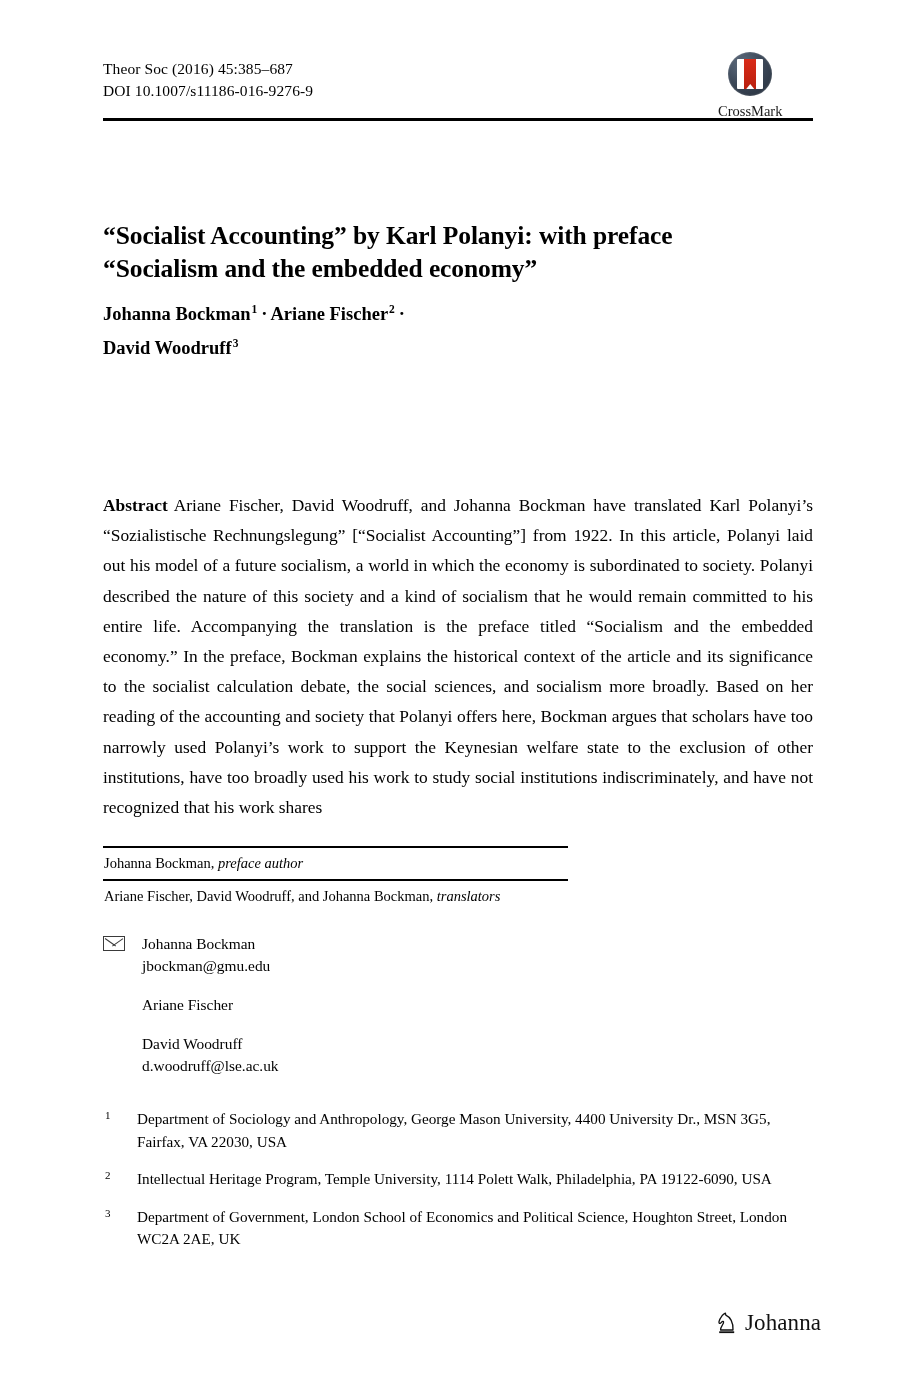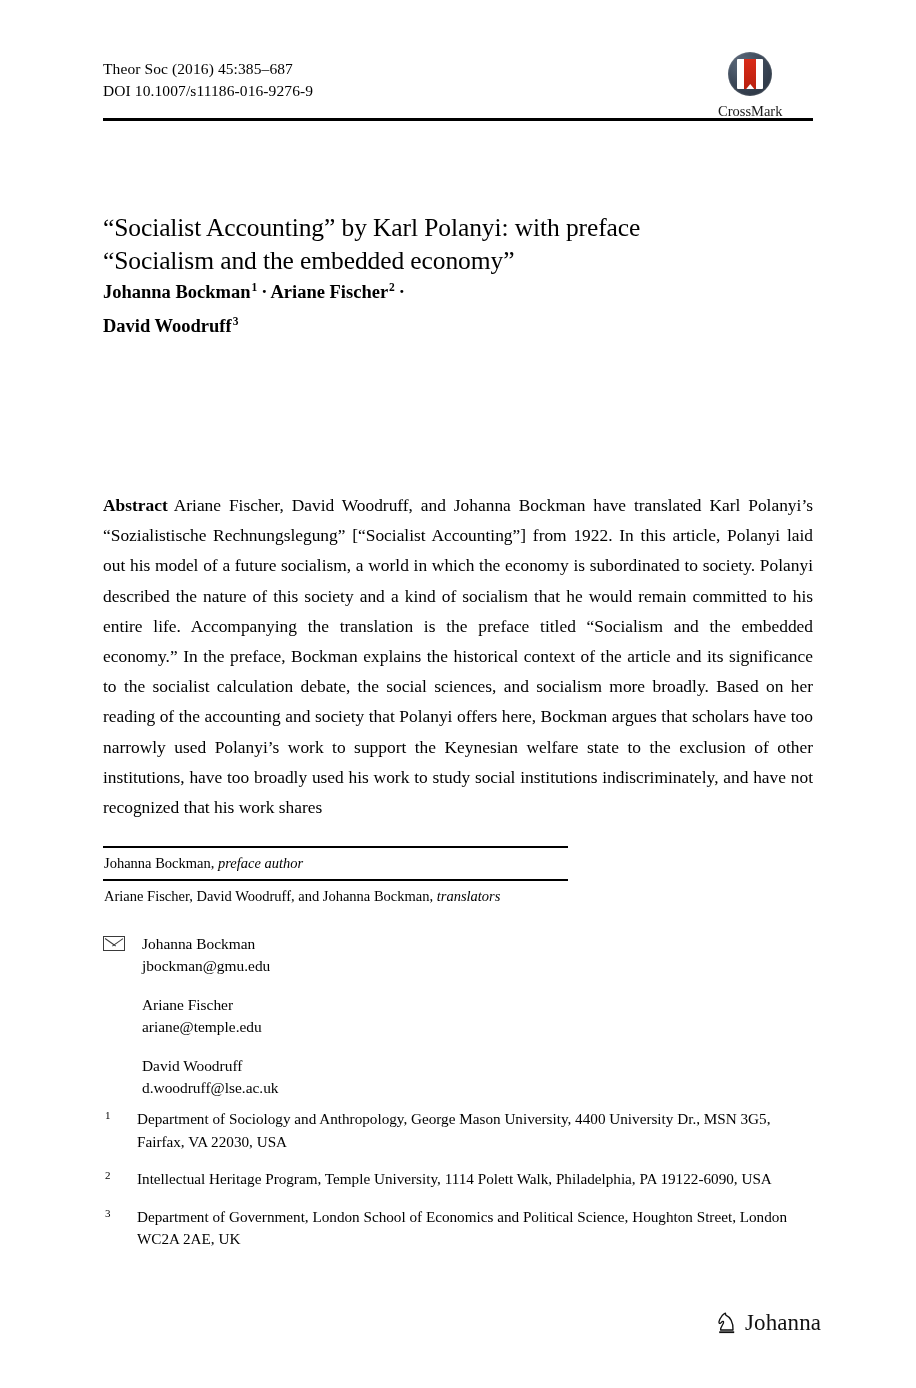--- a/index.html
+++ b/index.html
@@ -104,34 +104,34 @@
   .crossmark-label {
     font-size: 14.5px;
     color: #1b1b1b;
     font-family: "Liberation Serif", "DejaVu Serif", serif;
   }
 
   
   .title {
     position: absolute;
     left: 103px;
-    top: 194px;
+    top: 202px;
     width: 680px;
     font-size: 25.5px;
-    font-weight: normal;
+    font-weight: bold;
     line-height: 33px;
     letter-spacing: -0.1px;
   }
   .title-line { display: block; }
 
   
   .authors {
     position: absolute;
     left: 103px;
-    top: 273px;
+    top: 295px;
     width: 680px;
     font-size: 18.5px;
     font-weight: bold;
     line-height: 29px;
   }
   .authors sup {
     font-size: 11.5px;
     font-weight: bold;
     vertical-align: super;
     padding-left: 1px;
@@ -326,21 +326,20 @@
   </div>
 
   <div class="contacts">
     <div class="contact">
       <span class="envelope-icon"></span>
       <div class="contact-name">Johanna Bockman</div>
       <div class="contact-email">jbockman@gmu.edu</div>
     </div>
     <div class="contact">
       <div class="contact-name">Ariane Fischer</div>
-      <div class="contact-email">ariane@temple.edu</div>
     </div>
     <div class="contact">
       <div class="contact-name">David Woodruff</div>
       <div class="contact-email">d.woodruff@lse.ac.uk</div>
     </div>
   </div>
 
   <div class="affiliations">
     <div class="affiliation">
       <span class="aff-marker">1</span>

